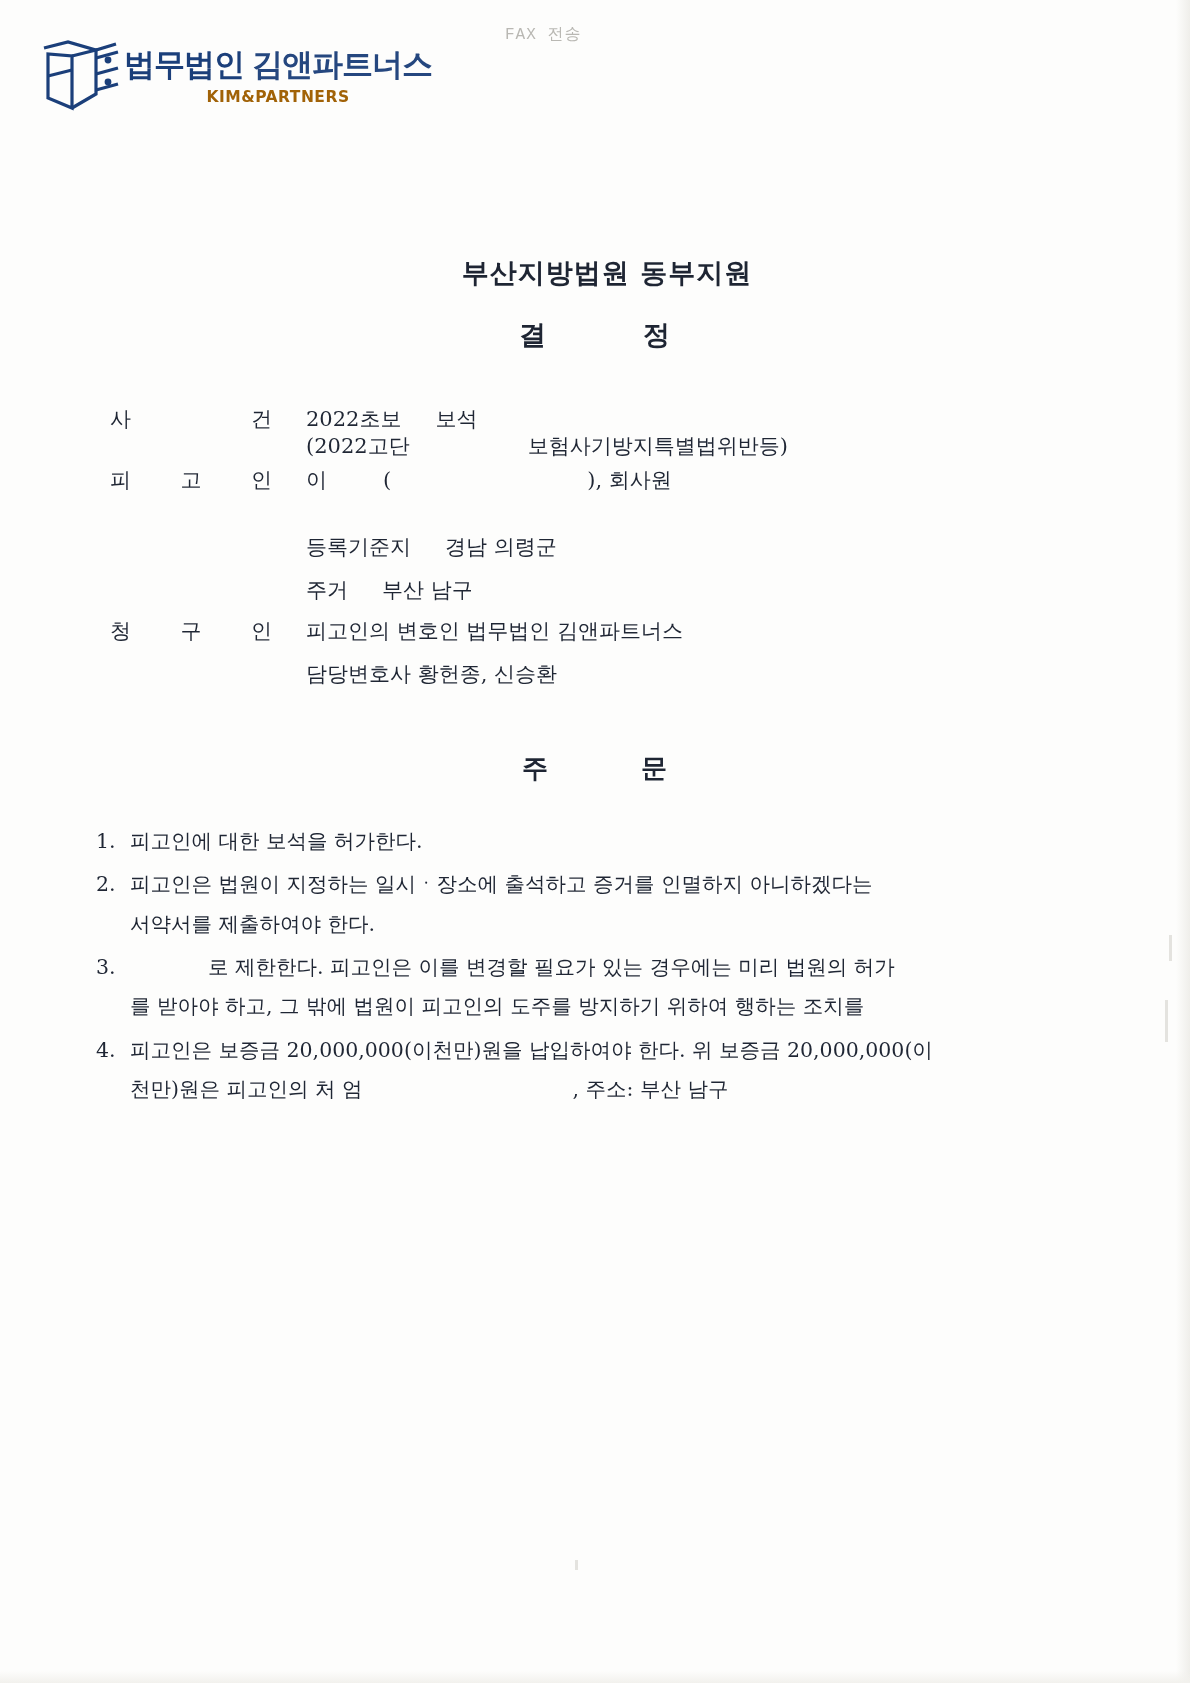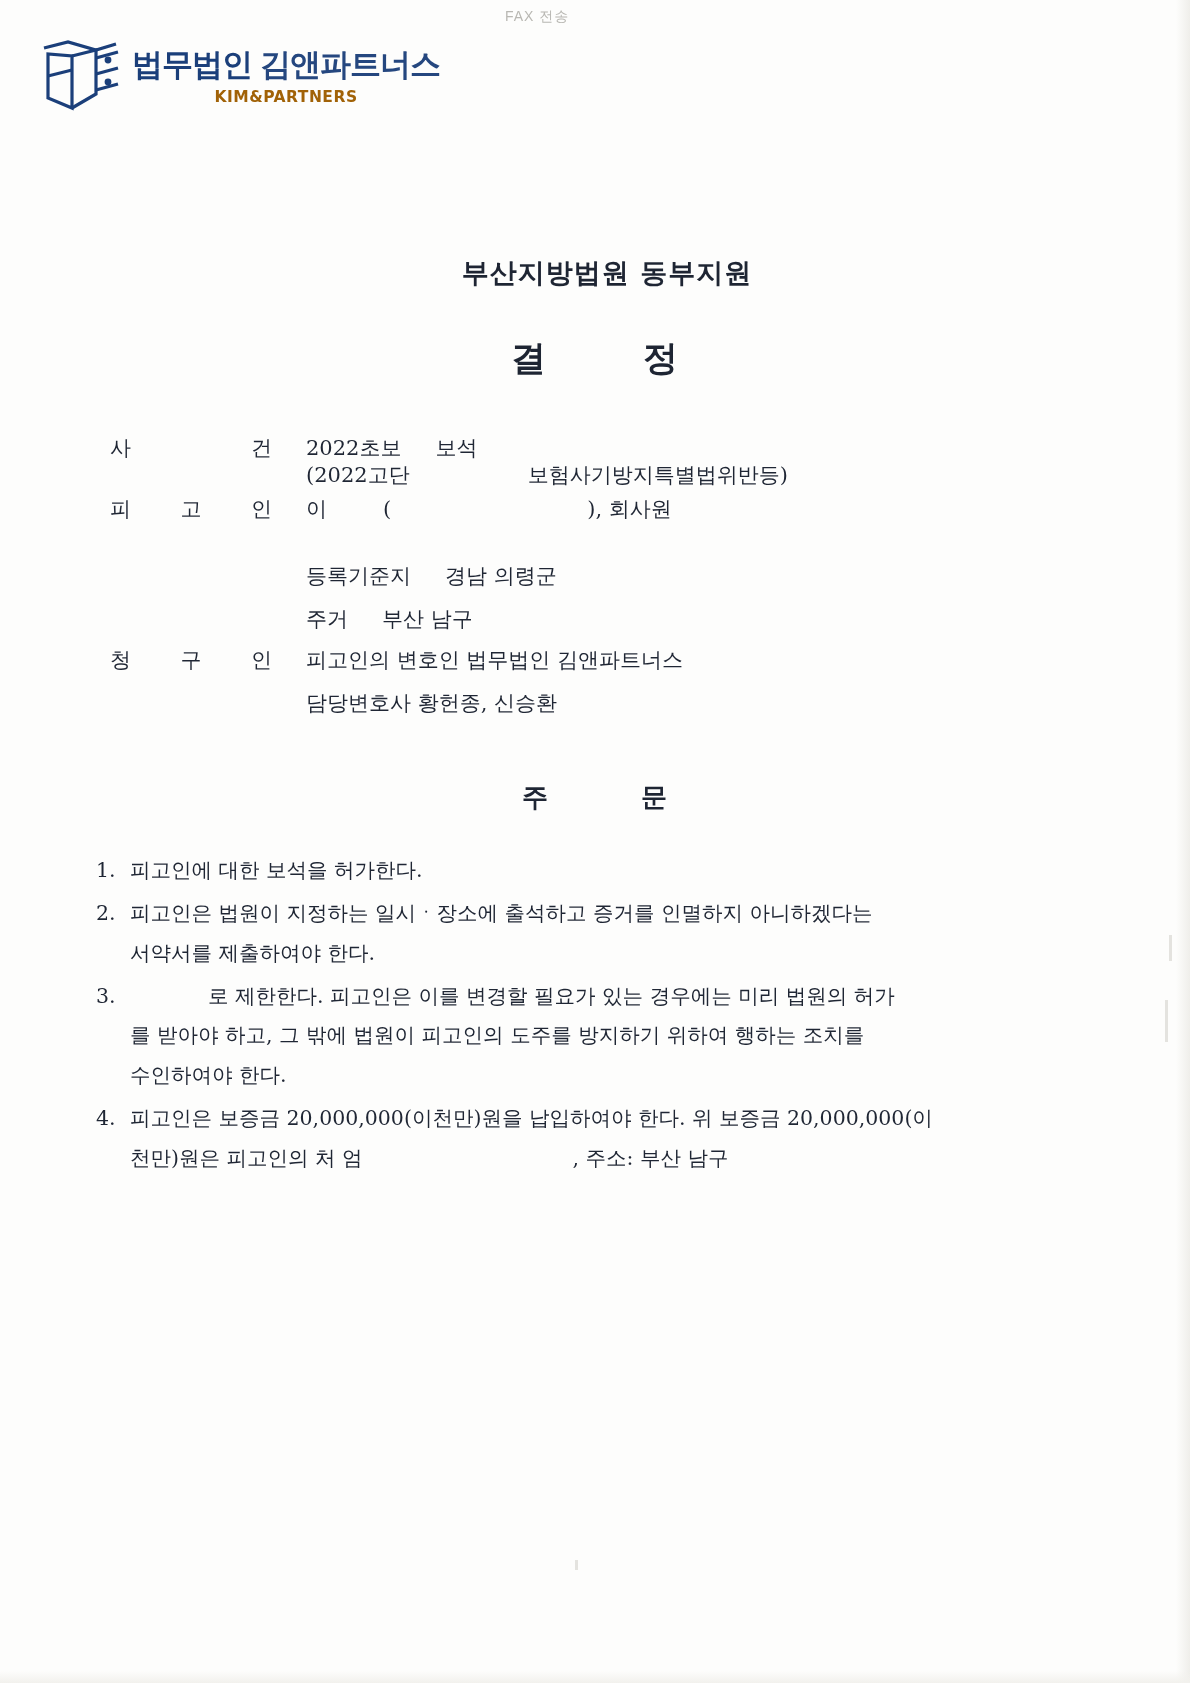--- a/index.html
+++ b/index.html
@@ -50,21 +50,21 @@
     align-items: flex-start;
   }
   .logo-mark {
     width: 86px;
     height: 78px;
     position: relative;
     flex: 0 0 auto;
   }
   .logo-mark svg { display: block; }
   .logo-text {
-    margin-left: 8px;
+    margin-left: 0;
     padding-top: 8px;
   }
   .firm-name-ko {
     font-family: "DejaVu Sans", "Liberation Sans", sans-serif;
     font-size: 31px;
     font-weight: bold;
     letter-spacing: -1px;
     color: #1b3f7a;
     white-space: nowrap;
   }
@@ -77,24 +77,24 @@
     font-size: 15.5px;
     font-weight: bold;
     letter-spacing: .5px;
     color: #a16207;
     text-align: center;
     margin-top: 2px;
   }
 
   .fax-header {
     position: absolute;
-    top: 8px;
+    top: 24px;
     left: 505px;
-    font-family: Liberation Sans, sans-serif;
-    font-size: 14px;
+    font-family: Liberation Mono, monospace;
+    font-size: 16px;
     letter-spacing: 1px;
     color: #b9b8b3;
     white-space: nowrap;
   }
 
   
   .doc {
     position: absolute;
     top: 255px;
     left: 0;
@@ -105,24 +105,24 @@
     font-family: "DejaVu Sans", "Liberation Sans", sans-serif;
     font-size: 27px;
     font-weight: bold;
     letter-spacing: 1px;
     color: #1e2533;
     margin-left: 24px;
   }
   .doc-kind {
     text-align: center;
     font-family: "DejaVu Sans", "Liberation Sans", sans-serif;
-    font-size: 35px;
+    font-size: 27px;
     font-weight: bold;
     letter-spacing: 1px;
-    margin-top: 44px;
+    margin-top: 26px;
     color: #1e2533;
   }
   .doc-kind .sp { display: inline-block; width: 96px; }
 
   .meta {
     margin-top: 56px;
     padding-left: 110px;
     font-size: 21px;
     line-height: 1.0;
     color: #1f2634;
@@ -308,21 +308,20 @@
           <span class="j-line">피고인은 법원이 지정하는 일시ㆍ장소에 출석하고 증거를 인멸하지 아니하겠다는</span>
           <span class="j-line-last">서약서를 제출하여야 한다.</span>
         </div>
       </div>
 
       <div class="order-item">
         <div class="order-num">3.</div>
         <div class="order-text">
           <span class="j-line-last"><span class="sp-indent"></span><span>로 제한한다. 피고인은 이를 변경할 필요가 있는 경우에는 미리 법원의 허가</span></span>
           <span class="j-line">를 받아야 하고, 그 밖에 법원이 피고인의 도주를 방지하기 위하여 행하는 조치를</span>
-          <span class="j-line-last">수인하여야 한다.</span>
         </div>
       </div>
 
       <div class="order-item">
         <div class="order-num">4.</div>
         <div class="order-text">
           <span class="j-line">피고인은 보증금 20,000,000(이천만)원을 납입하여야 한다. 위 보증금 20,000,000(이</span>
           <span class="j-line-last"><span>천만)원은 피고인의 처 엄</span><span class="wide-sp2"></span><span>, 주소: 부산 남구</span></span>
         </div>
       </div>

